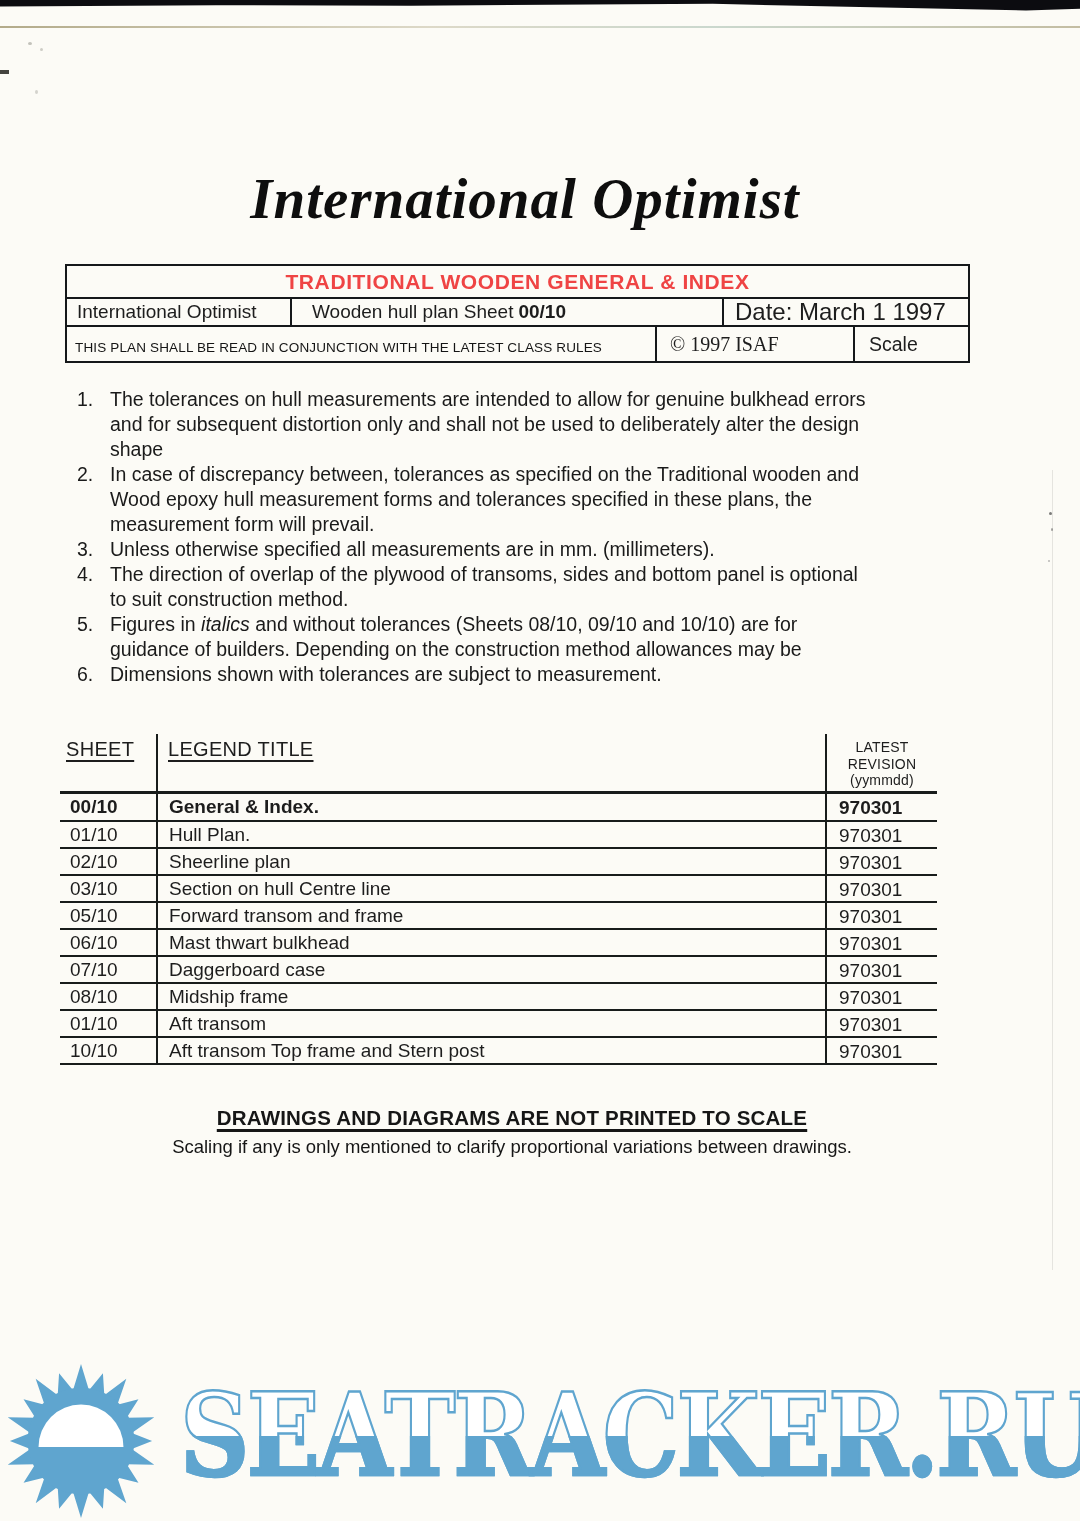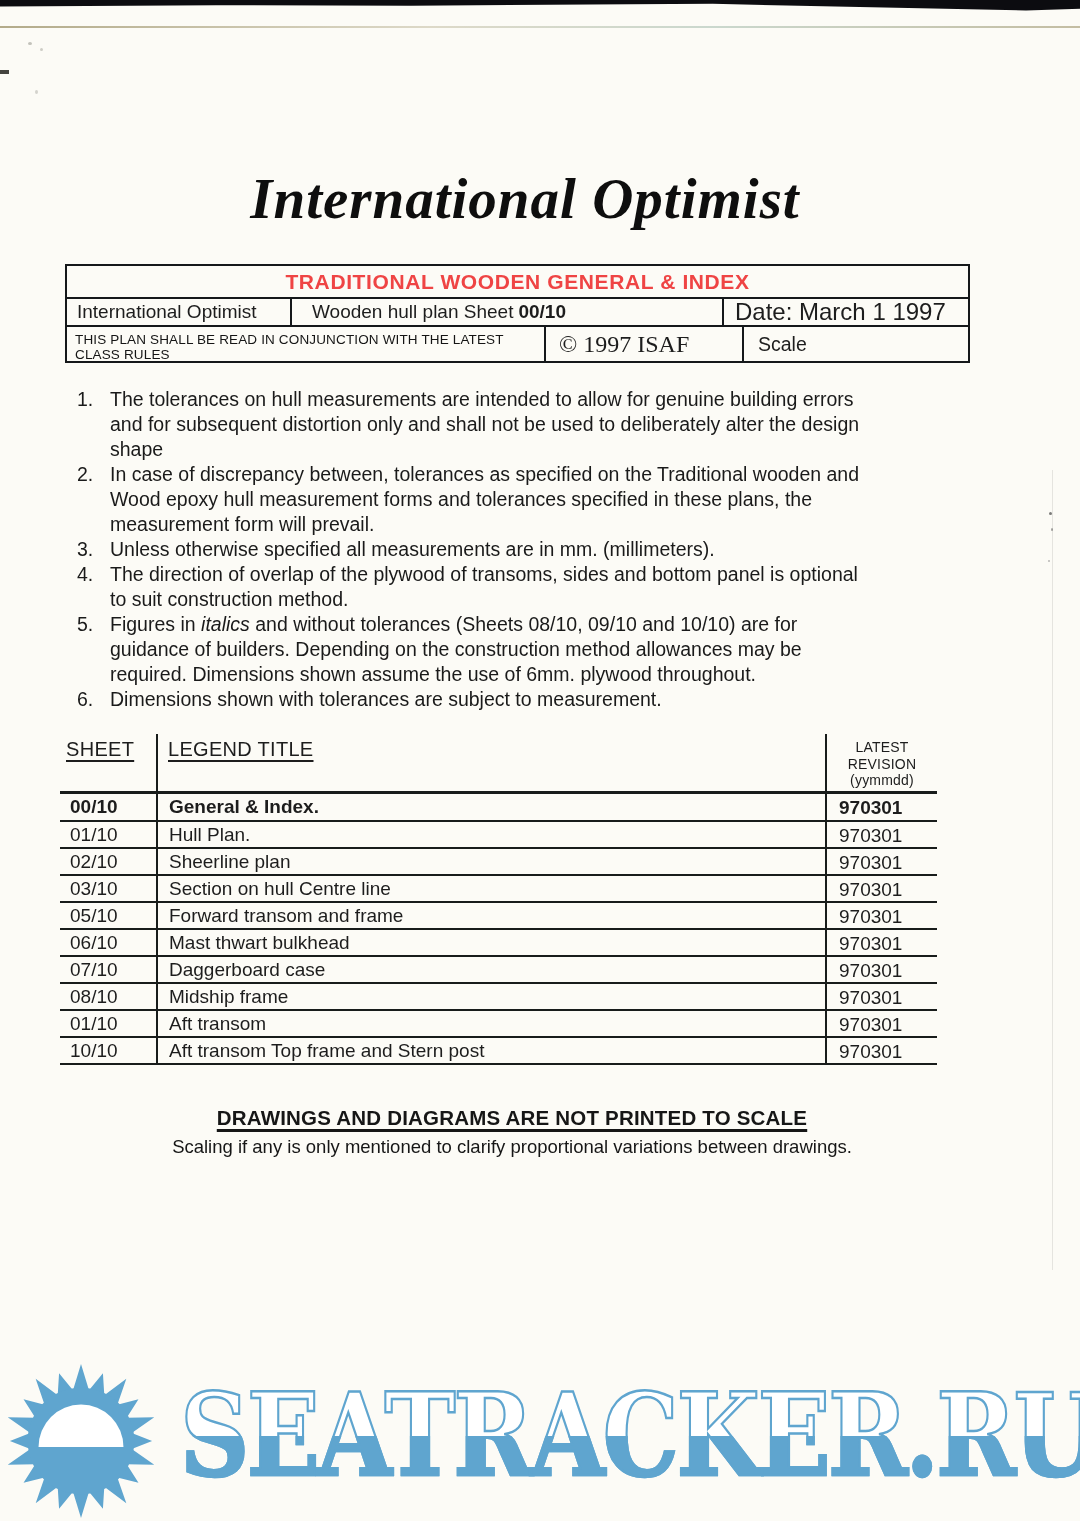--- a/index.html
+++ b/index.html
@@ -44,24 +44,24 @@
   .tb{position:absolute;left:65px;top:264px;width:905px;border:2px solid #15181a;box-sizing:border-box;background:transparent;}
   .tb-row{display:flex;box-sizing:border-box;}
   .tb-r1{height:33px;border-bottom:2px solid #15181a;align-items:center;justify-content:center;
          font-size:21px;font-weight:bold;letter-spacing:.6px;color:#ef4444;}
   .tb-r2{height:28px;border-bottom:2px solid #15181a;font-size:19px;}
   .tb-r2 .c1{width:225px;border-right:2px solid #15181a;display:flex;align-items:center;padding-left:10px;box-sizing:border-box;}
   .tb-r2 .c2{width:432px;border-right:2px solid #15181a;display:flex;align-items:center;padding-left:20px;box-sizing:border-box;}
   .tb-r2 .c3{flex:1;display:flex;align-items:center;padding-left:11px;box-sizing:border-box;font-size:24px;}
   .tb-r2 .bold{font-weight:bold;margin-left:5px;}
   .tb-r3{height:34px;}
-  .tb-r3 .c1{width:479px;border-right:2px solid #15181a;display:flex;align-items:center;padding:6px 0 0 8px;box-sizing:border-box;
+  .tb-r3 .c1{width:590px;border-right:2px solid #15181a;display:flex;align-items:center;padding:6px 0 0 8px;box-sizing:border-box;
              font-size:13.5px;letter-spacing:.15px;color:#151515;}
   .tb-r3 .c2{width:198px;border-right:2px solid #15181a;display:flex;align-items:center;padding-left:13px;box-sizing:border-box;
-             font-family:"Liberation Serif",serif;font-size:24px;}
+             font-family:"Liberation Serif",serif;font-size:20px;}
   .tb-r3 .c3{flex:1;display:flex;align-items:center;padding-left:14px;box-sizing:border-box;font-size:19.5px;}
 
   
   .notes{position:absolute;left:72px;top:387px;width:935px;font-size:19.5px;line-height:25px;color:#1a1a1a;}
   .note{display:flex;}
   .note-num{width:38px;flex:none;padding-left:5px;box-sizing:border-box;}
   .note-lines{white-space:nowrap;}
   .note-lines .it{font-style:italic;}
 
   
@@ -134,21 +134,21 @@
       <div class="c1">THIS PLAN SHALL BE READ IN CONJUNCTION WITH THE LATEST CLASS RULES</div>
       <div class="c2">© 1997 ISAF</div>
       <div class="c3">Scale</div>
     </div>
   </div>
 
   <div class="notes">
     <div class="note">
       <div class="note-num">1.</div>
       <div class="note-lines">
-        <div>The tolerances on hull measurements are intended to allow for genuine building errors</div>
+        <div>The tolerances on hull measurements are intended to allow for genuine bulkhead errors</div>
         <div>and for subsequent distortion only and shall not be used to deliberately alter the design</div>
         <div>shape</div>
       </div>
     </div>
     <div class="note">
       <div class="note-num">2.</div>
       <div class="note-lines">
         <div>In case of discrepancy between, tolerances as specified on the Traditional wooden and</div>
         <div>Wood epoxy hull measurement forms and tolerances specified in these plans, the</div>
         <div>measurement form will prevail.</div>
@@ -165,21 +165,20 @@
       <div class="note-lines">
         <div>The direction of overlap of the plywood of transoms, sides and bottom panel is optional</div>
         <div>to suit construction method.</div>
       </div>
     </div>
     <div class="note">
       <div class="note-num">5.</div>
       <div class="note-lines">
         <div><span>Figures in </span><span class="it">italics</span><span> and without tolerances (Sheets 08/10, 09/10 and 10/10) are for</span></div>
         <div>guidance of builders. Depending on the construction method allowances may be</div>
-        <div>required. Dimensions shown assume the use of 6mm. plywood throughout.</div>
       </div>
     </div>
     <div class="note">
       <div class="note-num">6.</div>
       <div class="note-lines">
         <div>Dimensions shown with tolerances are subject to measurement.</div>
       </div>
     </div>
   </div>
 

